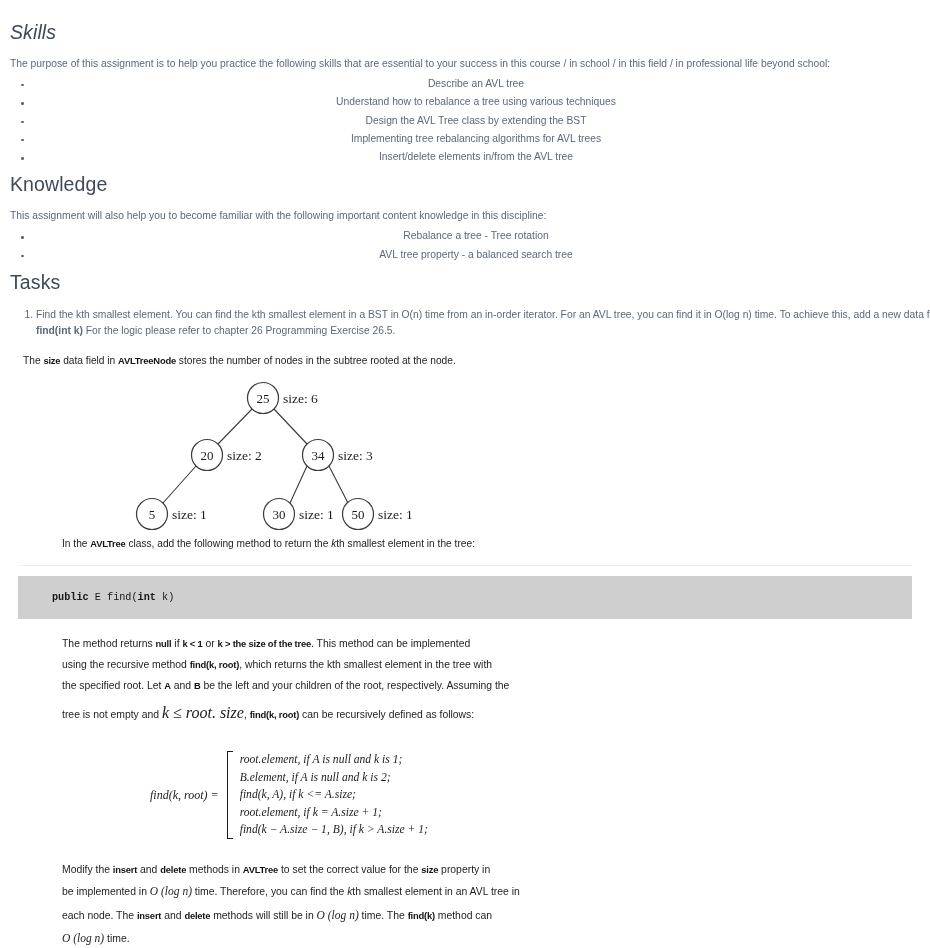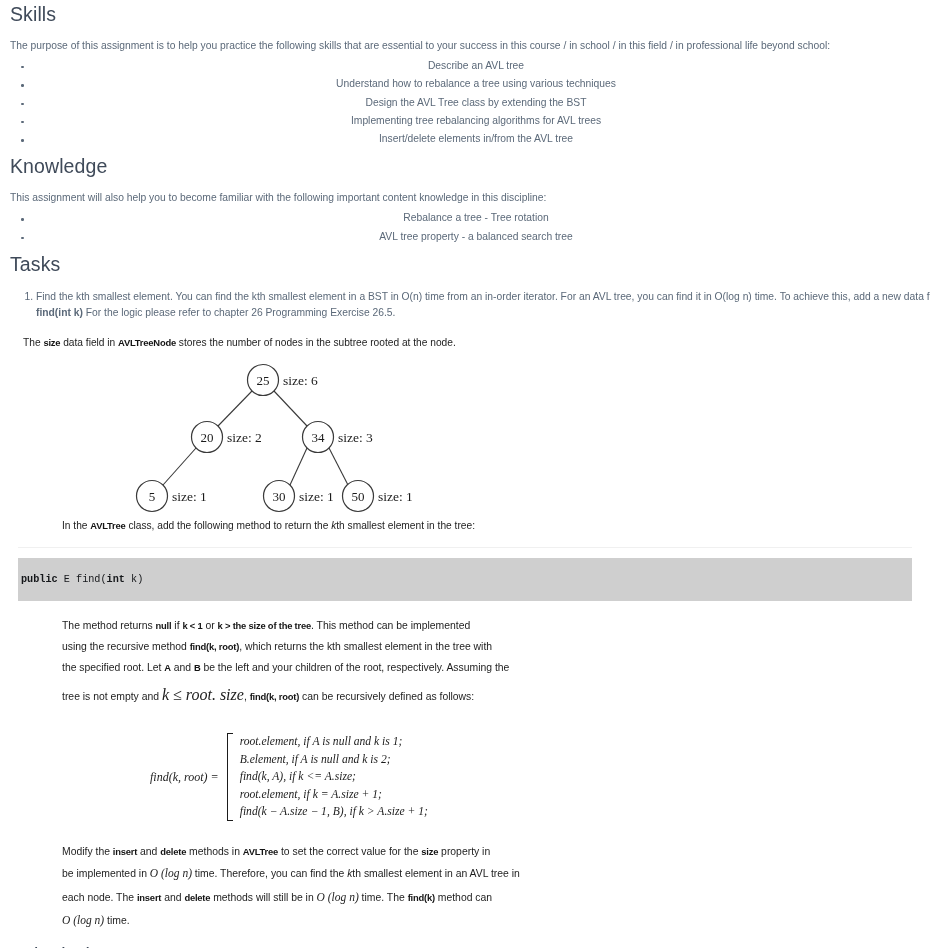--- a/index.html
+++ b/index.html
@@ -17,21 +17,21 @@
 
   h2.section-title {
     font-family: "Liberation Sans", sans-serif;
     font-weight: 400;
     color: #3f4a59;
     font-size: 19.5px;
     margin: 0;
     padding: 0;
     letter-spacing: 0.1px;
   }
-  #skills-heading { padding-top: 3px; }
+  #skills-heading { padding-top: 21px; font-style: italic; }
   #knowledge-heading { padding-top: 0px; }
   #tasks-heading { padding-top: 0px; }
   #submission-heading { padding-top: 0px; }
 
   p.intro {
     color: #5b6979;
     font-size: 10.3px;
     line-height: 1.45;
     margin: 13px 0 7px 0;
   }
@@ -133,21 +133,21 @@
     border-top: 1px solid #f0f0f0;
     margin: 16px 8px 0 8px;
   }
 
   .code-block {
     background: #cfcfcf;
     margin: 10px 8px 0 8px;
     height: 43px;
     display: flex;
     align-items: center;
-    padding-left: 3px;
+    padding-left: 34px;
   }
   .code-block .code-text {
     font-family: "Liberation Mono", monospace;
     font-size: 10.2px;
     color: #15171a;
   }
   .code-block .kw { font-weight: bold; }
 
   
   .formula {

